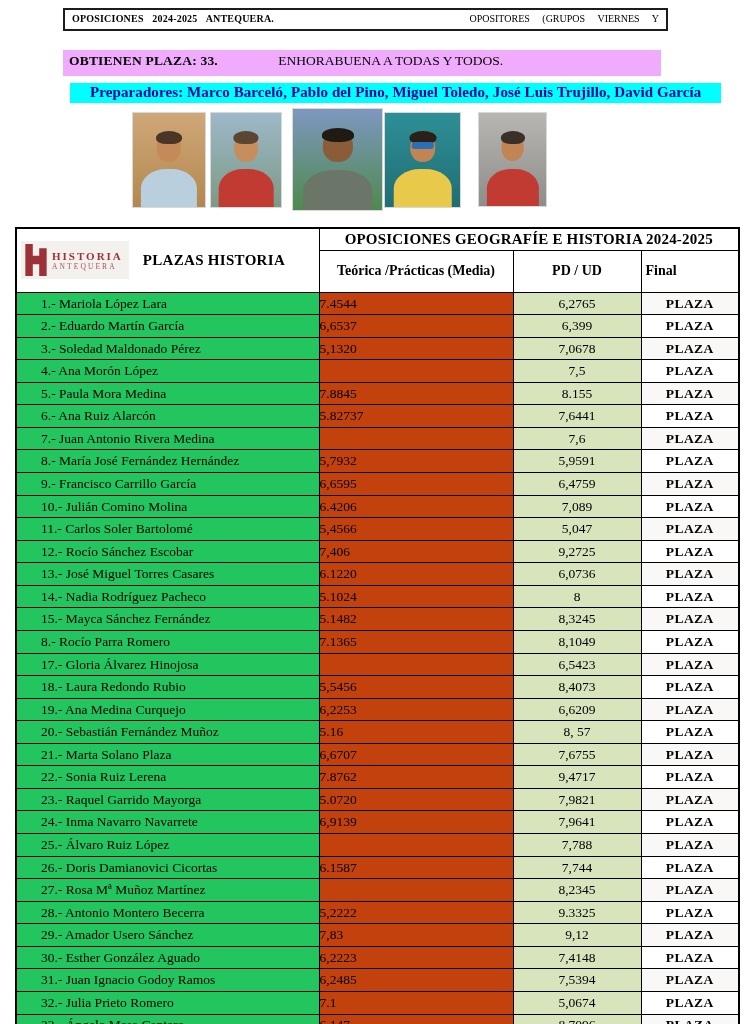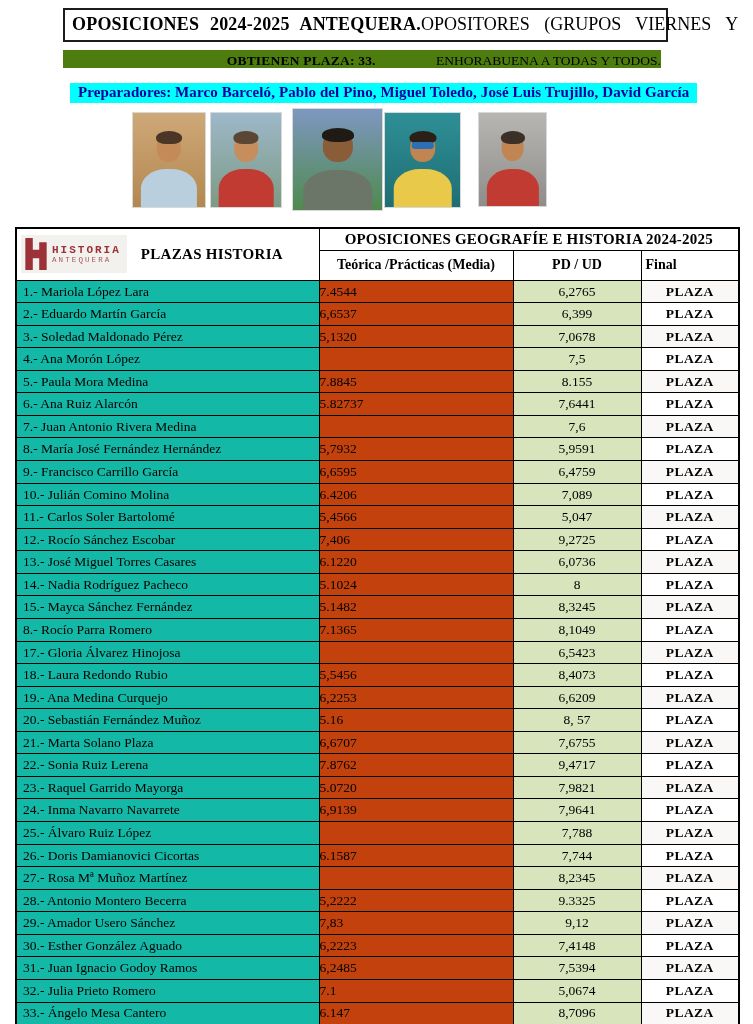--- a/index.html
+++ b/index.html
@@ -1,37 +1,37 @@
 <!DOCTYPE html>
 <html><head>
 <meta charset="utf-8">
 <style>
   * { margin:0; padding:0; box-sizing:border-box; }
   html,body { width:753px; height:1024px; background:#fff; font-family:"Liberation Serif", serif; color:#000; }
   body { position:relative; overflow:hidden; }
 
   
   .header-box { position:absolute; left:63px; top:8px; width:605px; border:2px solid #1c1c1c;
-                padding:2px 7px 3px; font-size:18px; line-height:1.4; background:#fff; }
+                padding:2px 7px 3px; font-size:10px; line-height:1.4; background:#fff; }
   .hb-line1 { text-align:justify; text-align-last:justify; white-space:nowrap; display:flex; justify-content:space-between; }
   .hb-line1 b { letter-spacing:.2px; word-spacing:6px; }
   .hb-line1 .rest { word-spacing:10px; }
   .hb-line2 { display:flex; }
   .hb-line2 .col1 { display:inline-block; width:140px; }
 
   
-  .green-bar { position:absolute; left:63px; top:50px; width:598px; height:18px;
-               background:#4d7c0f; font-size:13.5px; line-height:21px; padding-left:6px;text-align:right; }
+  .green-bar { position:absolute; left:63px; top:50px; width:598px; height:26px;
+               background:#f0abfc; font-size:13.5px; line-height:21px; padding-left:6px; }
   .green-bar b { letter-spacing:.2px; }
   .green-bar .banner-rest { margin-left:57px; }
 
   
   .preparers { position:absolute; left:70px; top:83px; width:680px; text-align:left; }
   .preparers span { display:inline-block; background:#00ffff; color:#0000a0; font-weight:bold;
-                    font-size:15px; padding:1px 8px 2px; letter-spacing:.1px; }
+                    font-size:15px; padding:1px 20px 2px; letter-spacing:.1px; }
 
   
   .photos { position:absolute; left:0; top:0; }
   .photo { position:absolute; overflow:hidden; border:1px solid #d8d8d8;
            background:linear-gradient(to bottom, var(--bg1), var(--bg2)); }
   .photo:nth-child(1){ left:132px; top:112px; width:74px; height:96px; }
   .photo:nth-child(2){ left:210px; top:112px; width:72px; height:96px; }
   .photo:nth-child(3){ left:292px; top:108px; width:91px; height:103px; }
   .photo:nth-child(4){ left:384px; top:112px; width:77px; height:96px; }
   .photo:nth-child(5){ left:478px; top:112px; width:69px; height:95px; }
@@ -48,34 +48,34 @@
   
   table.results { position:absolute; left:15px; top:227px; width:723px; border-collapse:collapse;
                   table-layout:fixed; border:2px solid #000; }
   .results td, .results th { border:1px solid #000; overflow:hidden; white-space:nowrap; }
   col.c1{ width:303px; } col.c2{ width:194px; } col.c3{ width:128px; } col.c4{ width:98px; }
 
   .cell-brand { background:#fff; vertical-align:middle; height:48px; padding:2px 4px; }
   .brand-wrap { display:flex; align-items:center; }
   .logo { display:flex; align-items:center; background:#f3f1ed; padding:3px 6px 3px 4px; }
   .logo svg { display:block; }
-  .logo-text { display:flex; flex-direction:column; margin-left:5px; font-family:Liberation Mono, monospace; }
+  .logo-text { display:flex; flex-direction:column; margin-left:5px; font-family:Liberation Serif, serif; }
   .logo-l1 { font-size:11px; font-weight:bold; letter-spacing:2px; color:#9c3238; line-height:1.1; }
   .logo-l2 { font-size:7.5px; letter-spacing:2.1px; color:#a8555a; line-height:1.2; }
   .plazas { font-weight:bold; font-size:15px; margin-left:14px; letter-spacing:.3px; }
 
   .cell-title { height:22px; font-size:15px; font-weight:bold; text-align:center; background:#fff;
                 letter-spacing:.2px; }
-  th.sub { height:30px; font-weight:bold; background:#fff; font-size:14px; }
+  th.sub { height:42px; font-weight:bold; background:#fff; font-size:14px; }
   .sub-teorica, .sub-pd { text-align:center; }
   .sub-final { text-align:left; padding-left:4px; }
 
   .results tbody tr { height:22.57px; }
   .results tbody td { font-size:13.5px; line-height:1; }
-  td.c-name  { background:#14b8a6; text-align:left; padding-left:6px; }
+  td.c-name  { background:#22c55e; text-align:left; padding-left:24px; }
   td.c-teo   { background:#c2410c; text-align:left; }
   td.c-pd    { background:#d7e4bc; text-align:center; }
   td.c-final { background:#f9f8f6; text-align:center; font-weight:bold; font-size:14px; letter-spacing:.4px; }
   .results tbody tr:nth-child(even) td.c-final { background:#ffffff; }
 </style>
 </head>
 <body>
 
 <div class="header-box">
   <div class="hb-line1">

